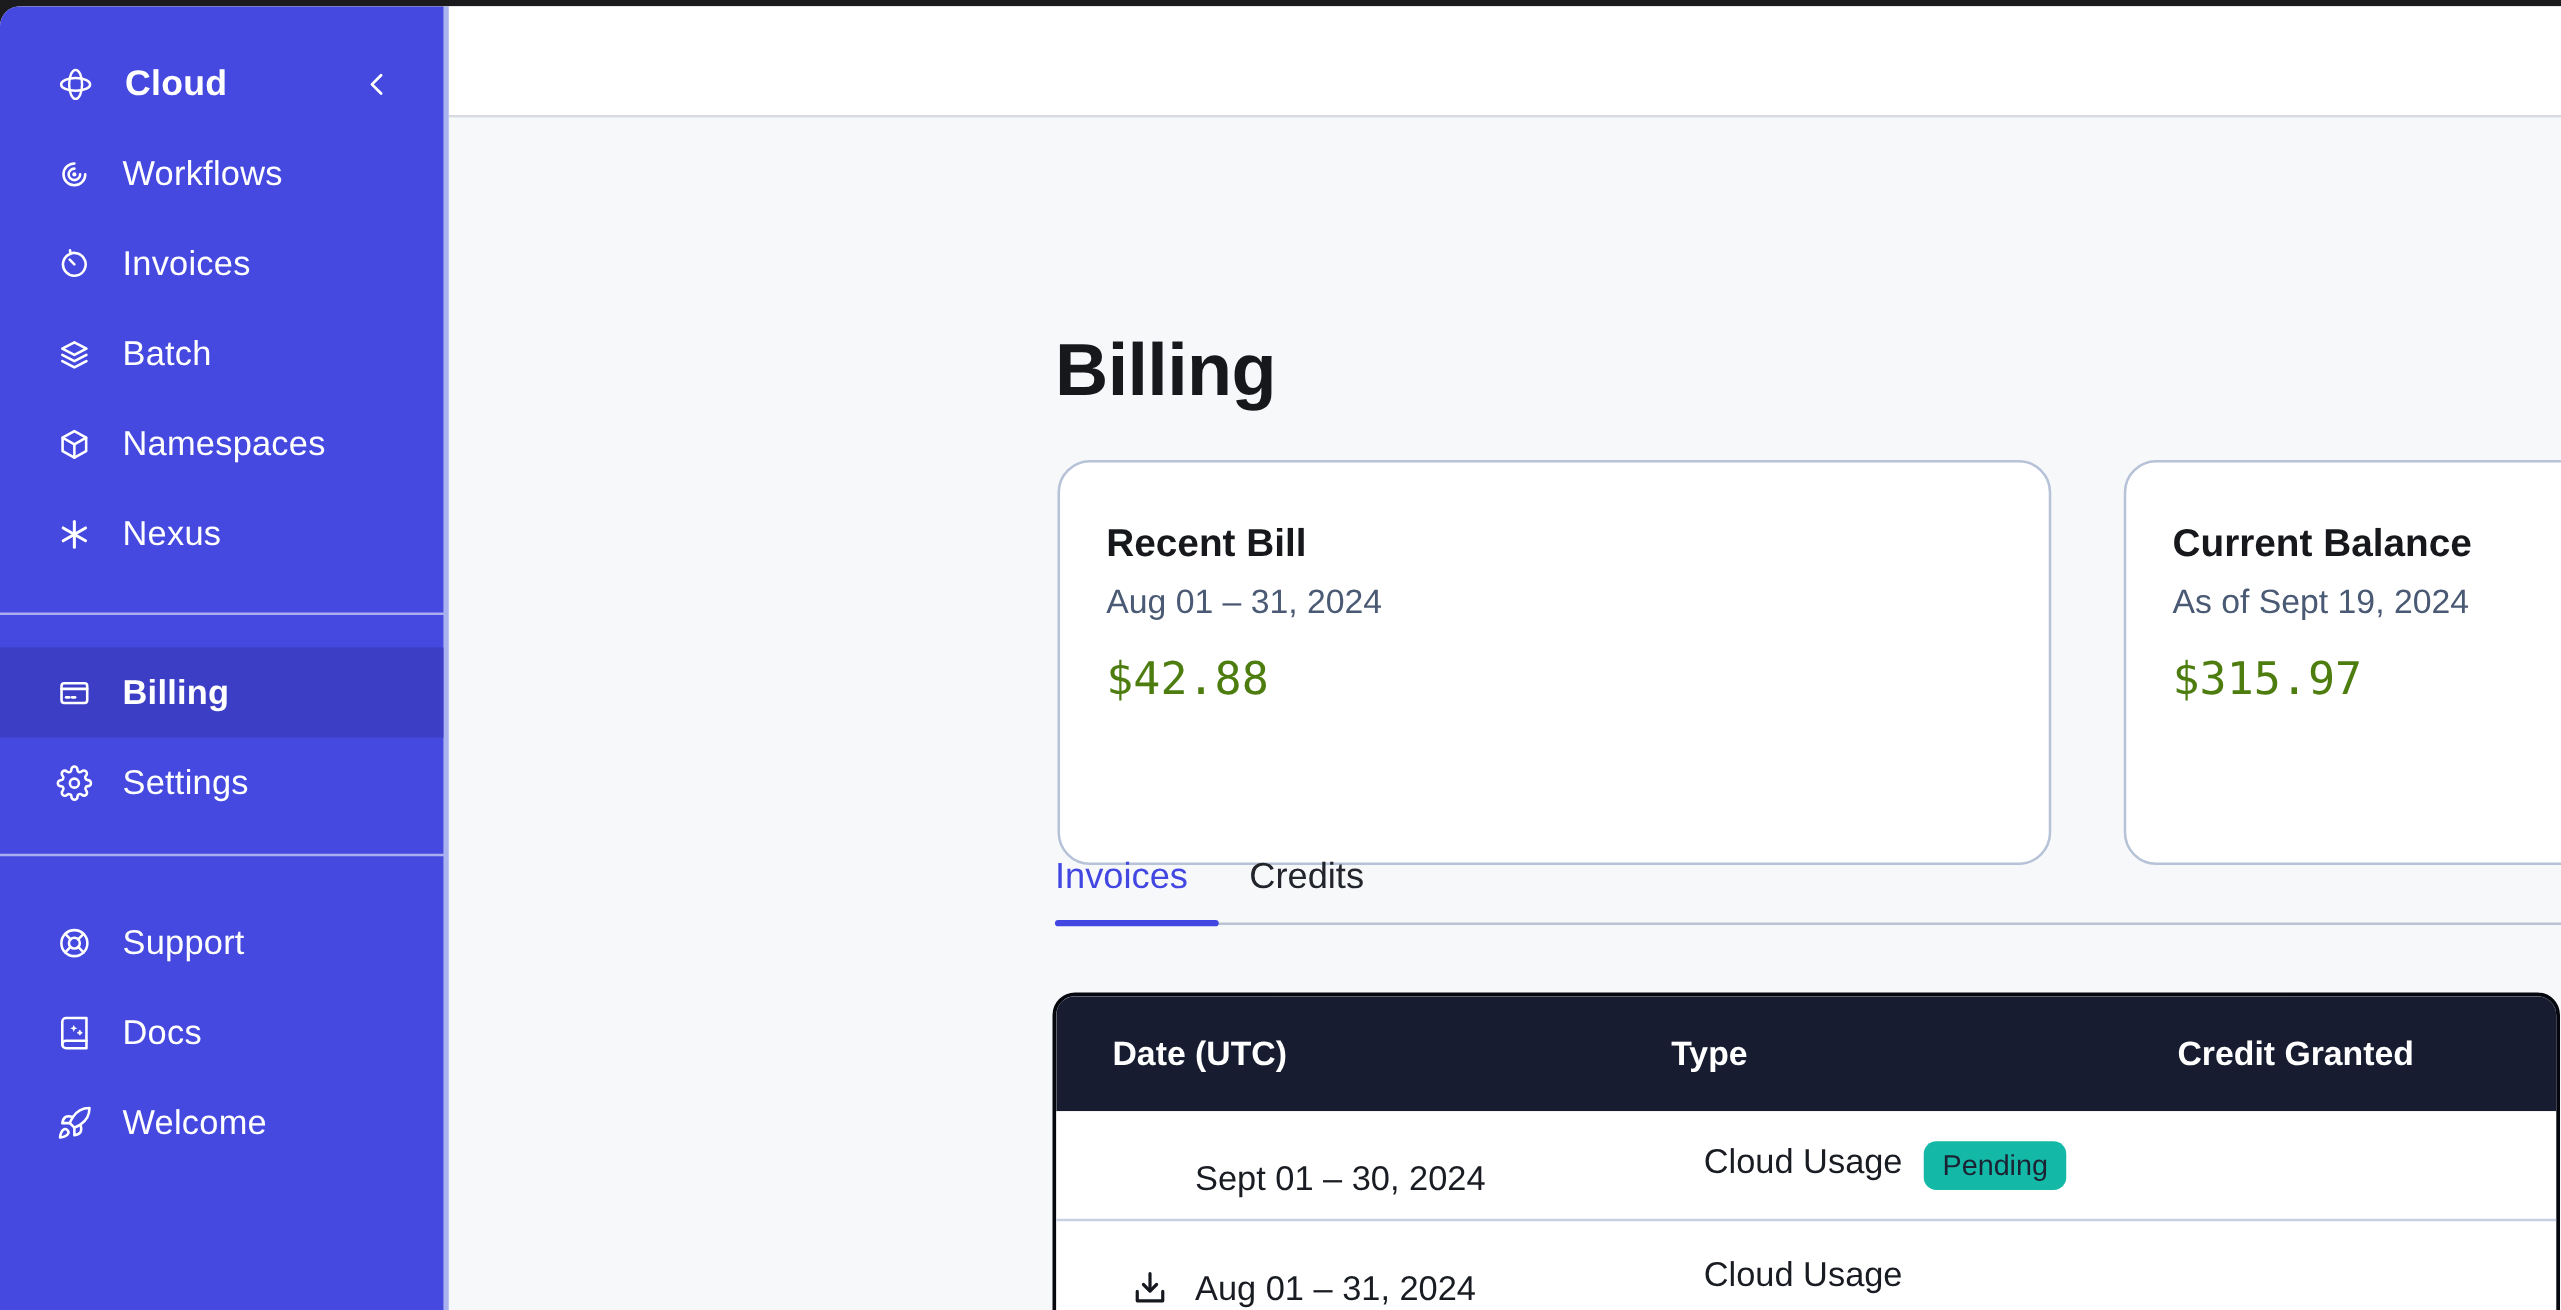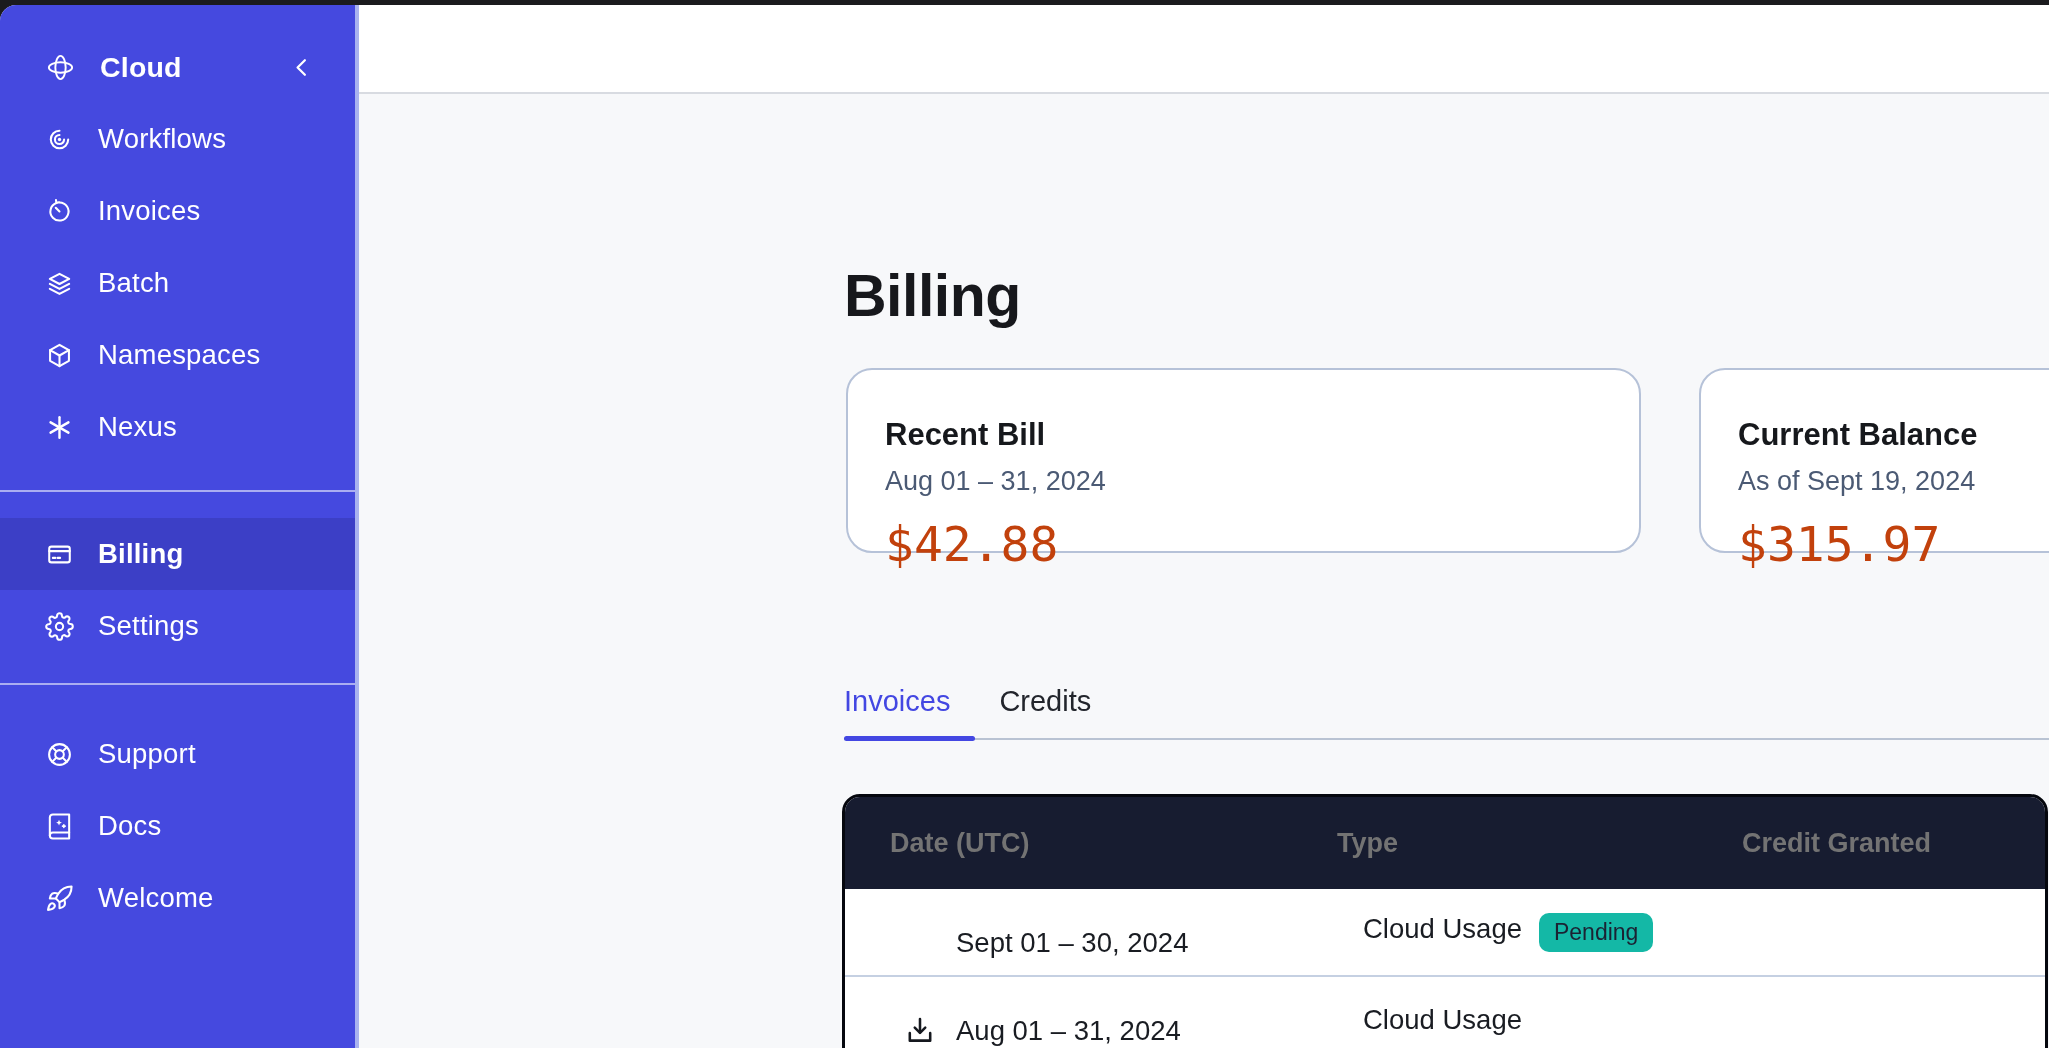--- a/index.html
+++ b/index.html
@@ -41,46 +41,46 @@
   .main{flex:1;display:flex;flex-direction:column;min-width:0;}
   .topbar{height:87px;background:#ffffff;border-bottom:2px solid #d8dbe1;flex:none;}
   .content{position:relative;flex:1;}
   .page-title{
     position:absolute;left:485px;top:128px;
     font-size:59px;font-weight:600;color:#17181c;letter-spacing:-.5px;line-height:68px;
   }
   .cards{position:absolute;left:487px;top:274px;display:flex;gap:58px;}
   .card{
     background:#fff;border:2px solid #b6c2d8;border-radius:26px;
-    width:795px;height:185px;box-sizing:border-box;padding:45px 20px 0 37px;flex:none;
+    width:795px;height:324px;box-sizing:border-box;padding:45px 20px 0 37px;flex:none;
   }
   .card.cut{width:560px;}
   .card-title{font-size:31px;font-weight:600;color:#16181c;line-height:40px;}
   .card-sub{font-size:27px;color:#4b5a74;margin-top:9px;line-height:34px;}
   .card-amount{
     font-family:"DejaVu Sans Mono", monospace;
-    font-size:48px;color:#c2410c;margin-top:24px;line-height:44px;
+    font-size:36px;color:#4d7c0f;margin-top:24px;line-height:44px;
   }
   
   .tabs{position:absolute;left:485px;top:590px;width:1564px;}
   .tab-row{display:flex;gap:49px;}
   .tab{font-size:29px;line-height:34px;padding-bottom:18px;cursor:pointer;font-weight:500;}
   .tab.active{color:#4347e2;}
   .tab.inactive{color:#22252c;}
   .tab-rule{position:relative;height:5px;}
   .tab-rule .gray{position:absolute;left:0;right:0;top:2px;height:2px;background:#b9c3d3;}
   .tab-underline{position:absolute;left:0;top:0;width:131px;height:5px;background:#4347e2;border-radius:3px;z-index:1;}
   
   .invoice-table{
     position:absolute;left:483px;top:700px;width:1206px;height:420px;
     background:#fff;border:3px solid #05070e;border-radius:18px 18px 0 0;
     overflow:hidden;box-sizing:border-box;
   }
   .t-header{
-    height:92px;background:#171c30;color:#737373;
+    height:92px;background:#171c30;color:#ffffff;
     display:grid;grid-template-columns:492px 405px 1fr;align-items:center;
     font-size:27px;font-weight:600;
   }
   .t-header .c-date{padding-left:45px;}
   .t-row{
     display:grid;grid-template-columns:492px 405px 1fr;align-items:center;
     height:86px;font-size:27.5px;color:#191c22;background:#fff;
   }
   .t-row + .t-row{border-top:2px solid #c5d0e2;}
   .cell-date{padding-left:111px;position:relative;white-space:nowrap;margin-top:22px;}

